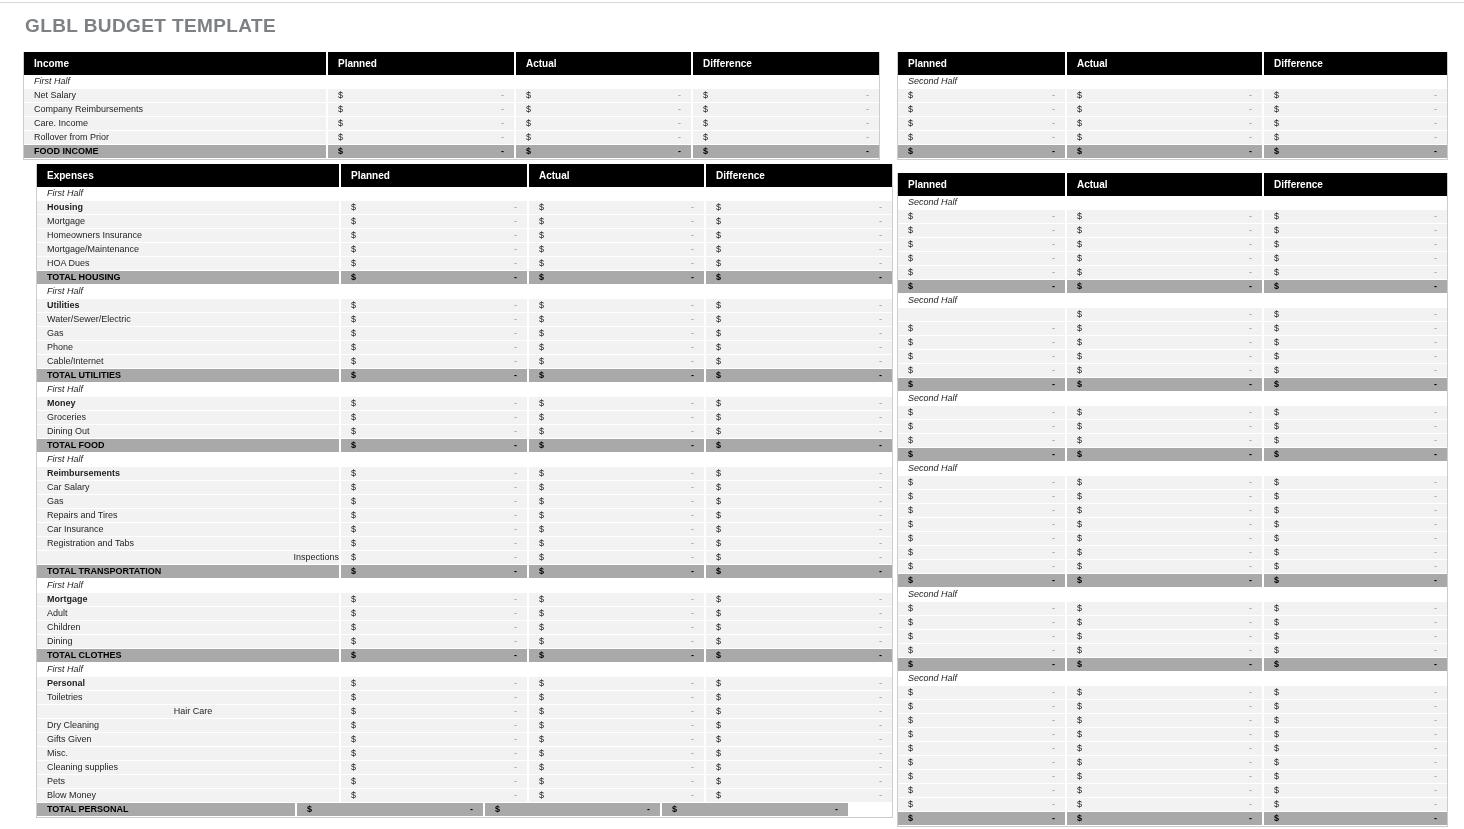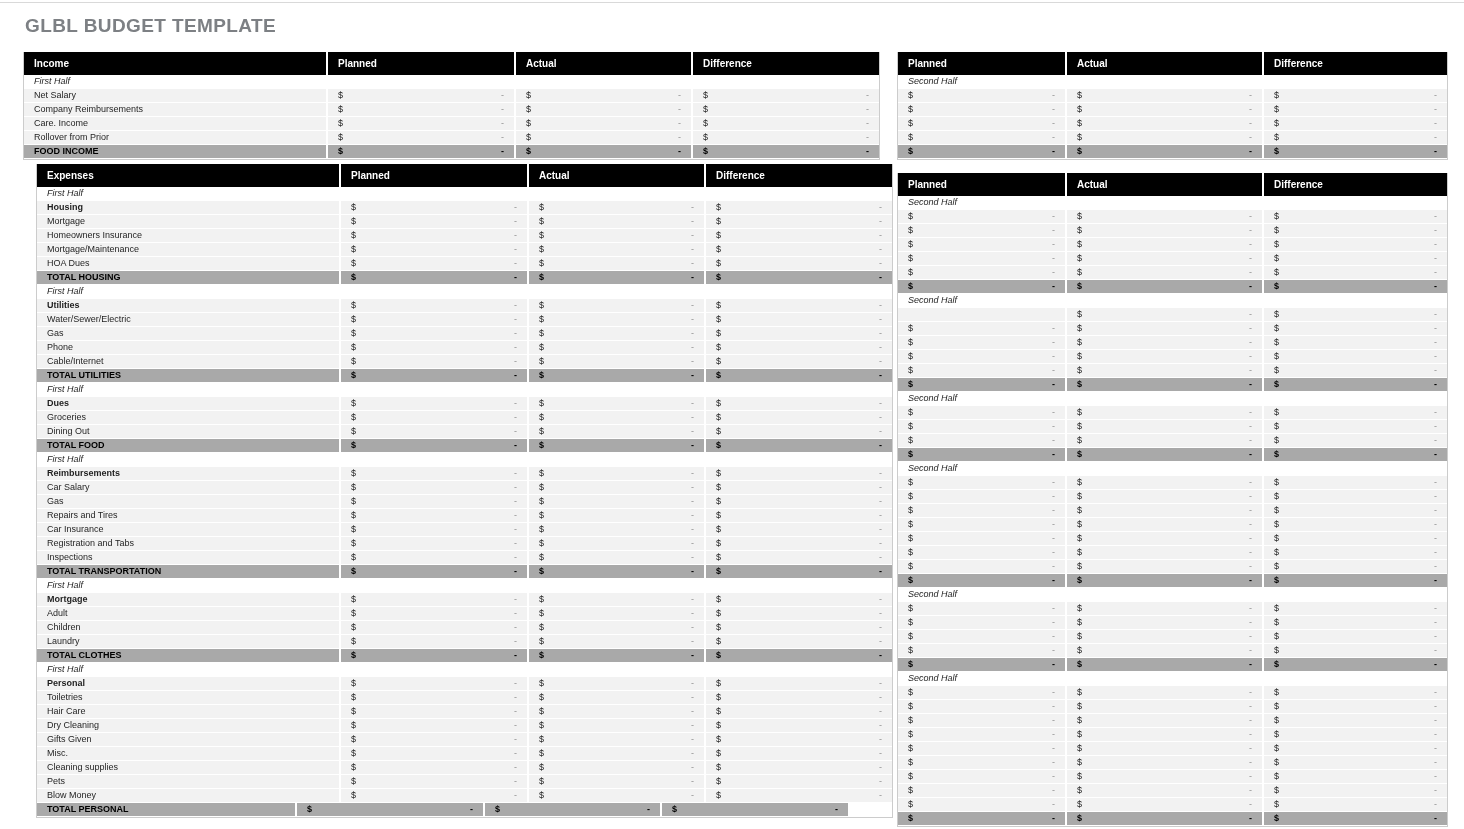--- a/index.html
+++ b/index.html
@@ -426,21 +426,21 @@
       </div>
       <div class="cell valcell vdiv" style="width: 188px;">
         <span class="cur">$</span>
         <span class="dash">-</span>
       </div>
     </div>
     <div class="row separator">
       <div class="sepcell">First Half</div>
     </div>
     <div class="row item">
-      <div class="cell labelcell b" style="width: 302px;">Dues</div>
+      <div class="cell labelcell b" style="width: 302px;">Money</div>
       <div class="cell valcell vdiv" style="width: 188px;">
         <span class="cur">$</span>
         <span class="dash">-</span>
       </div>
       <div class="cell valcell vdiv" style="width: 177px;">
         <span class="cur">$</span>
         <span class="dash">-</span>
       </div>
       <div class="cell valcell vdiv" style="width: 188px;">
         <span class="cur">$</span>
@@ -579,21 +579,21 @@
       <div class="cell valcell vdiv" style="width: 177px;">
         <span class="cur">$</span>
         <span class="dash">-</span>
       </div>
       <div class="cell valcell vdiv" style="width: 188px;">
         <span class="cur">$</span>
         <span class="dash">-</span>
       </div>
     </div>
     <div class="row item">
-      <div class="cell labelcell" style="width: 302px;">Inspections</div>
+      <div class="cell labelcell" style="width: 302px; text-align: right;">Inspections</div>
       <div class="cell valcell vdiv" style="width: 188px;">
         <span class="cur">$</span>
         <span class="dash">-</span>
       </div>
       <div class="cell valcell vdiv" style="width: 177px;">
         <span class="cur">$</span>
         <span class="dash">-</span>
       </div>
       <div class="cell valcell vdiv" style="width: 188px;">
         <span class="cur">$</span>
@@ -657,21 +657,21 @@
       <div class="cell valcell vdiv" style="width: 177px;">
         <span class="cur">$</span>
         <span class="dash">-</span>
       </div>
       <div class="cell valcell vdiv" style="width: 188px;">
         <span class="cur">$</span>
         <span class="dash">-</span>
       </div>
     </div>
     <div class="row item">
-      <div class="cell labelcell" style="width: 302px;">Laundry</div>
+      <div class="cell labelcell" style="width: 302px;">Dining</div>
       <div class="cell valcell vdiv" style="width: 188px;">
         <span class="cur">$</span>
         <span class="dash">-</span>
       </div>
       <div class="cell valcell vdiv" style="width: 177px;">
         <span class="cur">$</span>
         <span class="dash">-</span>
       </div>
       <div class="cell valcell vdiv" style="width: 188px;">
         <span class="cur">$</span>
@@ -720,21 +720,21 @@
       <div class="cell valcell vdiv" style="width: 177px;">
         <span class="cur">$</span>
         <span class="dash">-</span>
       </div>
       <div class="cell valcell vdiv" style="width: 188px;">
         <span class="cur">$</span>
         <span class="dash">-</span>
       </div>
     </div>
     <div class="row item">
-      <div class="cell labelcell" style="width: 302px;">Hair Care</div>
+      <div class="cell labelcell" style="width: 302px; text-align: center;">Hair Care</div>
       <div class="cell valcell vdiv" style="width: 188px;">
         <span class="cur">$</span>
         <span class="dash">-</span>
       </div>
       <div class="cell valcell vdiv" style="width: 177px;">
         <span class="cur">$</span>
         <span class="dash">-</span>
       </div>
       <div class="cell valcell vdiv" style="width: 188px;">
         <span class="cur">$</span>

